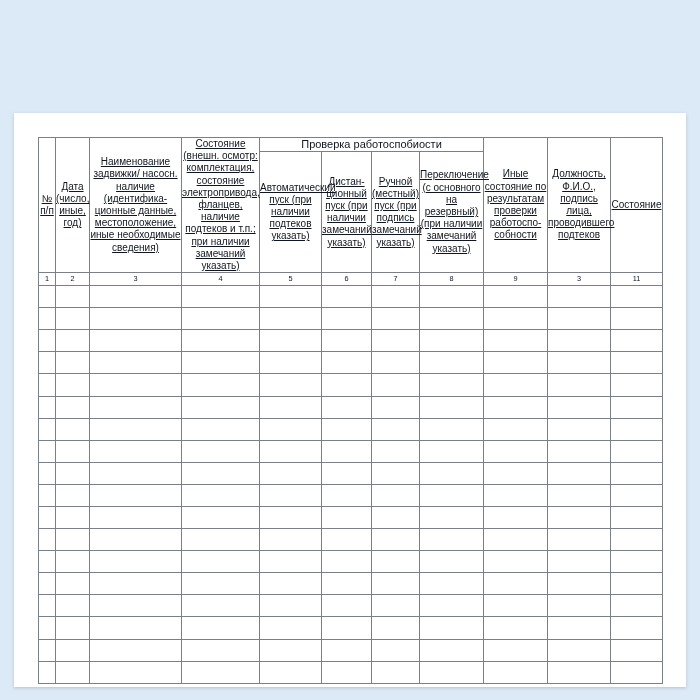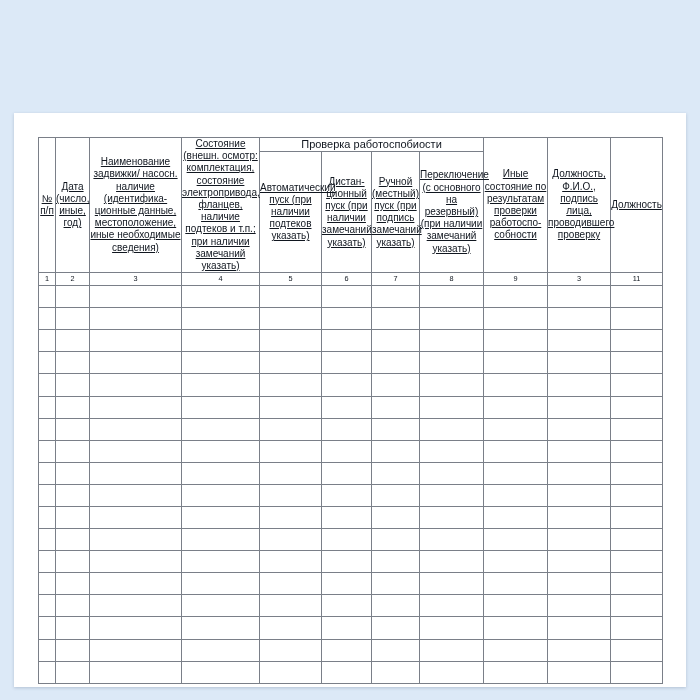--- a/index.html
+++ b/index.html
@@ -105,22 +105,22 @@
           <col class="c11">
       </colgroup>
       <tbody>
         <tr>
           <td class="hdr-cell" rowspan="2">№ п/п</td>
           <td class="hdr-cell" rowspan="2">Дата (число, иные, год)</td>
           <td class="hdr-cell" rowspan="2">Наименование задвижки/ насосн. наличие (идентифика-ционные данные, местоположение, иные необходимые сведения)</td>
           <td class="hdr-cell" rowspan="2">Состояние (внешн. осмотр: комплектация, состояние электропривода, фланцев, наличие подтеков и т.п.; при наличии замечаний указать)</td>
           <td class="group-head" colspan="4">Проверка работоспобиости</td>
           <td class="hdr-cell" rowspan="2">Иные состояние по результатам проверки работоспо-собности</td>
-          <td class="hdr-cell" rowspan="2">Должность, Ф.И.О., подпись лица, проводившего проверку</td>
-          <td class="hdr-cell" rowspan="2">Должность</td>
+          <td class="hdr-cell" rowspan="2">Должность, Ф.И.О., подпись лица, проводившего подтеков</td>
+          <td class="hdr-cell" rowspan="2">Состояние</td>
         </tr>
         <tr>
           <td class="hdr-cell">Автоматический пуск (при наличии подтеков указать)</td>
           <td class="hdr-cell">Дистан-ционный пуск (при наличии замечаний указать)</td>
           <td class="hdr-cell">Ручной (местный) пуск (при подпись замечаний указать)</td>
           <td class="hdr-cell">Переключение (с основного на резервный) (при наличии замечаний указать)</td>
         </tr>
         <tr>
           <td class="num-cell">1</td>
           <td class="num-cell">2</td>

